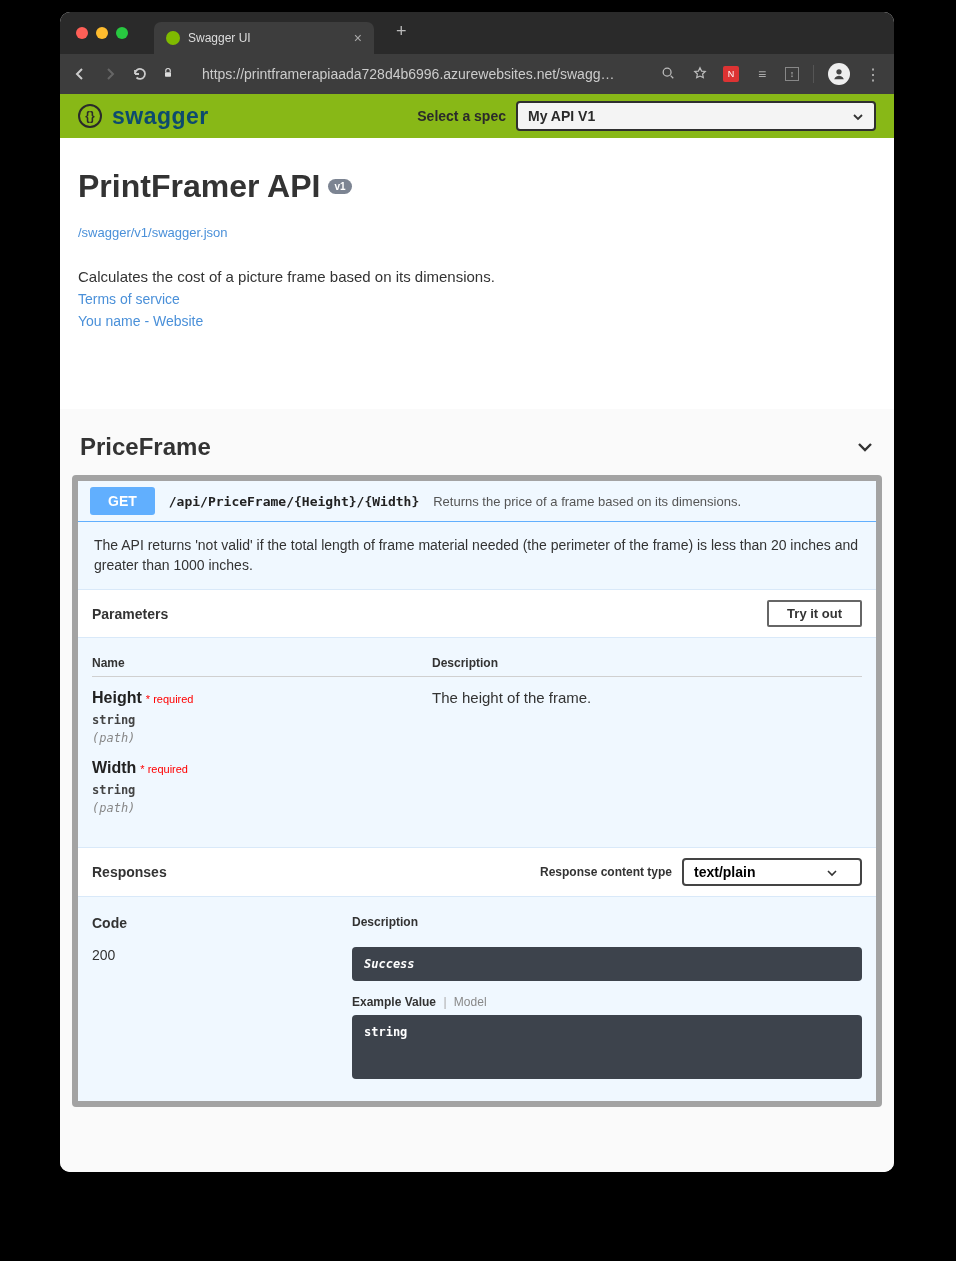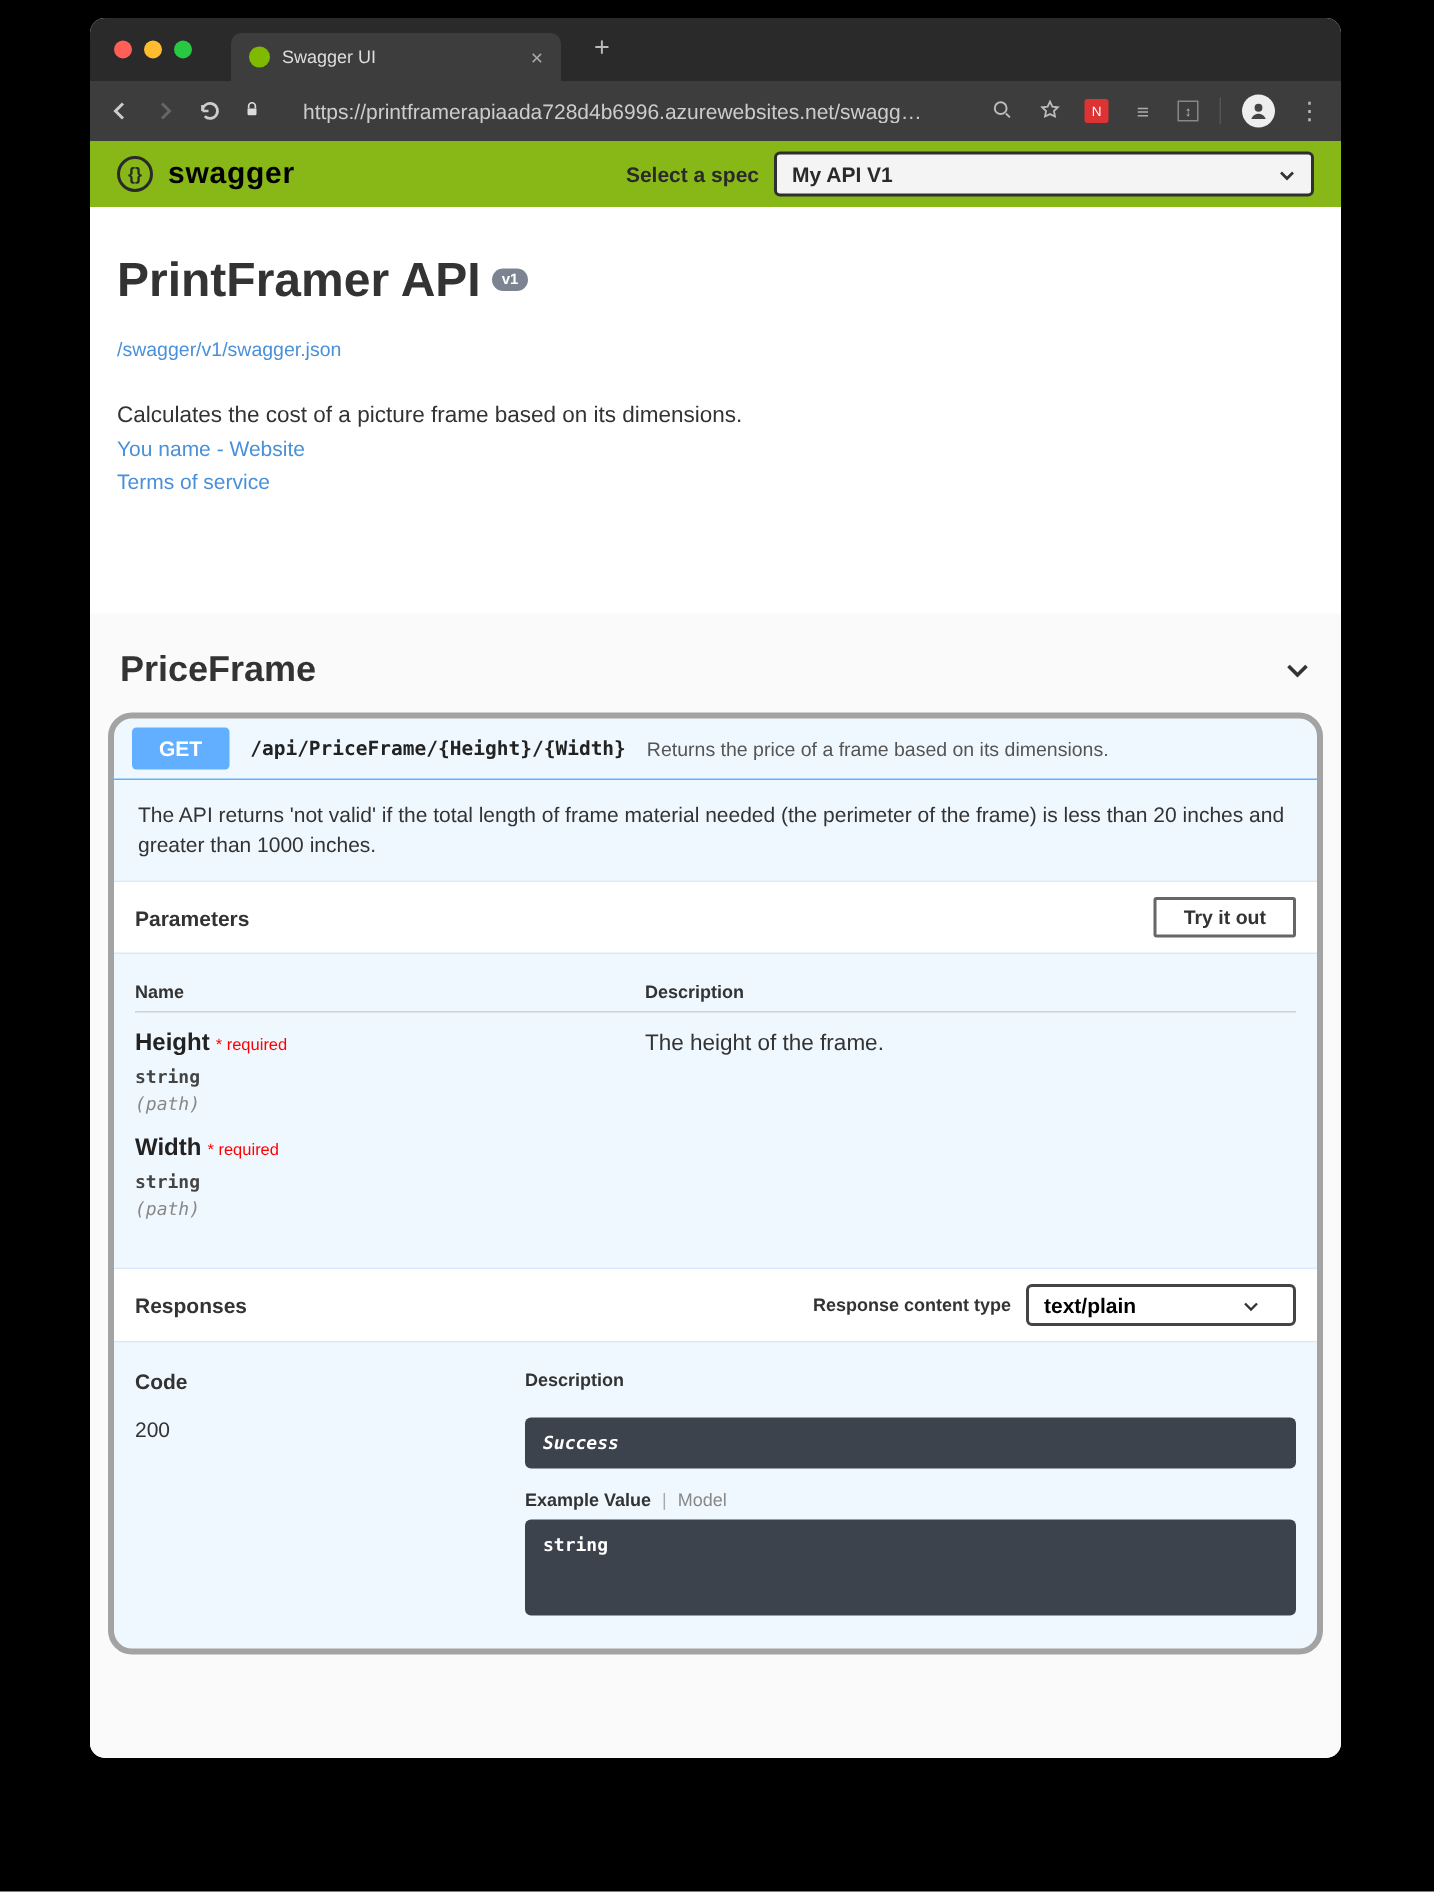--- a/index.html
+++ b/index.html
@@ -80,21 +80,21 @@
   display: flex;
   align-items: center;
   padding: 0 18px;
   gap: 10px;
 }
 .swagger-logo {
   width: 24px; height:24px; border: 2px solid #2a2a2a; border-radius:50%;
   display:inline-flex; align-items:center; justify-content:center;
   color:#2a2a2a; font-weight:bold; font-size:12px;
 }
-.swagger-word { font-size: 20px; font-weight: 700; color: #000000; letter-spacing: .5px;}
+.swagger-word { font-size: 23px; font-weight: 700; color: #0c4a6e; letter-spacing: .5px;}
 .spec-label { margin-left: auto; color: #2a2a2a; font-size: 14px; font-weight: 700; }
 .spec-select {
   flex: 0 0 360px;
   border: 2px solid #2f2f2f;
   border-radius: 4px;
   background: #f4f4f4;
   height: 30px;
   display: flex;
   align-items: center;
   padding: 0 10px;
@@ -122,22 +122,22 @@
 .spacer { height: 70px; background:#fff;}
 
 .tag-section { padding: 14px 10px 30px; }
 .tag-header {
   display:flex; align-items:center; justify-content:space-between;
   padding: 10px 10px 14px;
 }
 .tag-name { font-size: 24px; font-weight:700; color:#333; }
 
 .opblock {
-  border: 4px solid #a3a3a3;
-  border-radius: 16px;
+  border: 6px solid #a3a3a3;
+  border-radius: 4px;
   background: #f0f8ff;
   overflow:hidden;
   margin: 0 2px;
 }
 .opblock-summary {
   display:flex; align-items:center; gap: 14px;
   padding: 6px 12px;
   border-bottom: 1px solid #61affe;
 }
 .method-get {
@@ -288,22 +288,22 @@
 
   <div class="content">
 
     <div class="page-head">
       <div class="api-title">
         <span>PrintFramer API</span>
         <span class="version">v1</span>
       </div>
       <a class="spec-link">/swagger/v1/swagger.json</a>
       <div class="desc">Calculates the cost of a picture frame based on its dimensions.</div>
+      <div class="link-line"><a>Terms of service</a></div>
       <div class="link-line"><a>You name - Website</a></div>
-      <div class="link-line"><a>Terms of service</a></div>
     </div>
 
     <div class="spacer"></div>
 
     <div class="tag-section">
       <div class="tag-header">
         <span class="tag-name">PriceFrame</span>
         <span class="chev" style="width:18px;height:18px;">
           <svg viewBox="0 0 12 12" fill="none" stroke="#333" stroke-width="1.6">
               <path d="M2 4l4 4 4-4"></path>

